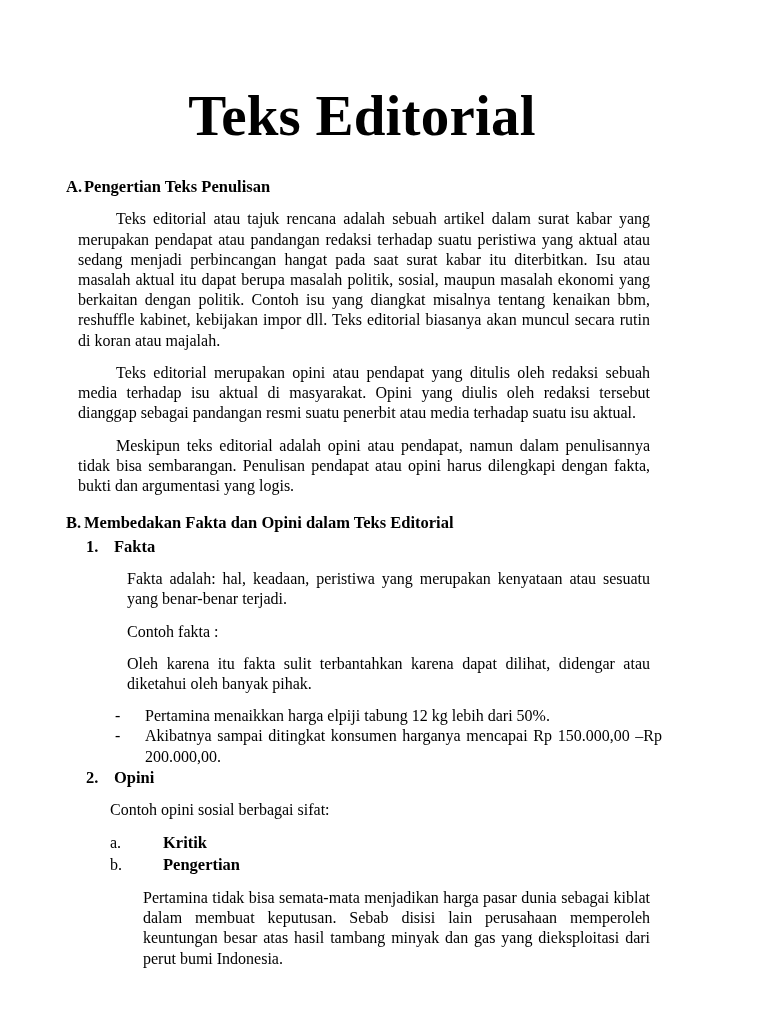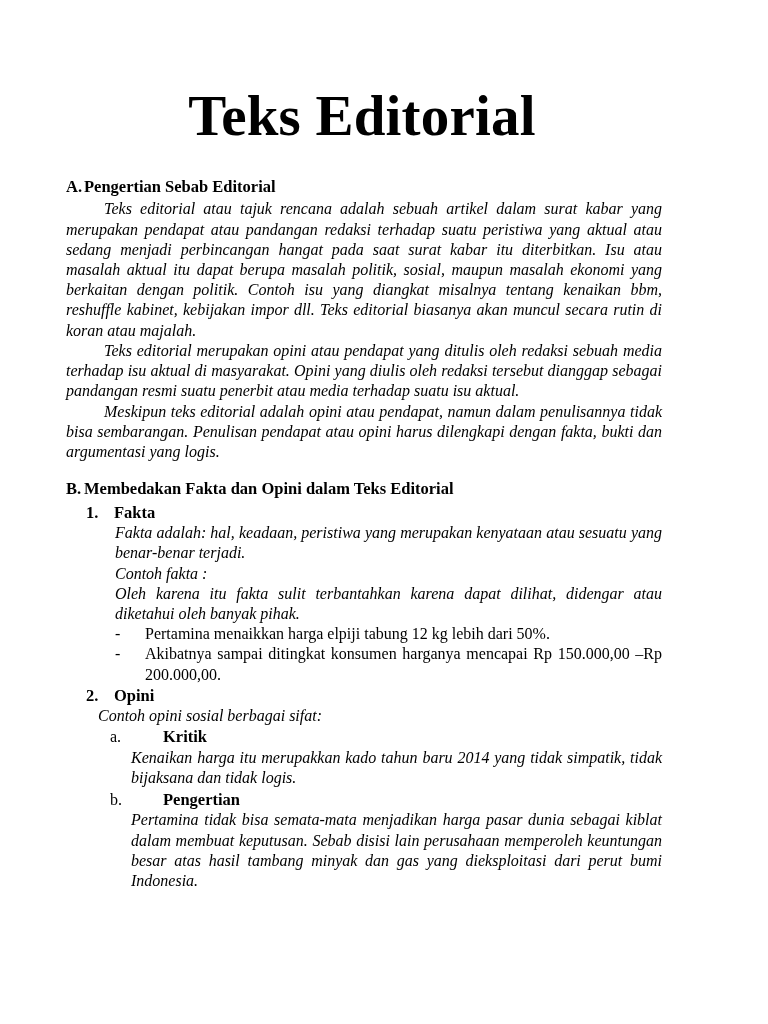--- a/index.html
+++ b/index.html
@@ -51,23 +51,22 @@
   }
   .h-section .htext { flex: 1 1 auto; }
 
   .section-b-wrap { margin-top: 17px; }
 
   p.body {
     font-size: 16px;
     line-height: 20.2px;
     text-align: justify;
     text-justify: inter-word;
-    margin: 0;
+    margin: 12px;
     hyphens: none;
-    font-style: italic;
   }
   p.body.indent-first { text-indent: 38px; }
 
   
   .lvl1 { margin-left: 20px; }
   .num-head {
     font-size: 16.5px;
     font-weight: bold;
     line-height: 1.3;
     display: flex;
@@ -124,21 +123,21 @@
 <body>
 
 <div class="page">
 
   <h1 class="doc-title">Teks Editorial</h1>
 
   <div class="content">
 
     <div class="h-section">
       <span class="marker">A.</span>
-      <span class="htext">Pengertian Sebab Editorial</span>
+      <span class="htext">Pengertian Teks Penulisan</span>
     </div>
 
     <p class="body indent-first">Teks editorial atau tajuk rencana adalah sebuah artikel dalam surat kabar yang merupakan pendapat atau pandangan redaksi terhadap suatu peristiwa yang aktual atau sedang menjadi perbincangan hangat pada saat surat kabar itu diterbitkan. Isu atau masalah aktual itu dapat berupa masalah politik, sosial, maupun masalah ekonomi yang berkaitan dengan politik. Contoh isu yang diangkat misalnya tentang kenaikan bbm, reshuffle kabinet, kebijakan impor dll. Teks editorial biasanya akan muncul secara rutin di koran atau majalah.</p>
     <p class="body indent-first">Teks editorial merupakan opini atau pendapat yang ditulis oleh redaksi sebuah media terhadap isu aktual di masyarakat. Opini yang diulis oleh redaksi tersebut dianggap sebagai pandangan resmi suatu penerbit atau media terhadap suatu isu aktual.</p>
     <p class="body indent-first">Meskipun teks editorial adalah opini atau pendapat, namun dalam penulisannya tidak bisa sembarangan. Penulisan pendapat atau opini harus dilengkapi dengan fakta, bukti dan argumentasi yang logis.</p>
 
     <div class="section-b-wrap">
       <div class="h-section">
         <span class="marker">B.</span>
         <span class="htext">Membedakan Fakta dan Opini dalam Teks Editorial</span>
@@ -172,23 +171,20 @@
         </div>
         <div class="opini-body">
           <p class="body">Contoh opini sosial berbagai sifat:</p>
 
           <div class="abc-wrap">
 
             <div class="letter-head">
               <span class="marker">a.</span>
               <span class="ltext">Kritik</span>
             </div>
-            <div class="letter-body">
-              <p class="body">Kenaikan harga itu merupakkan kado tahun baru 2014 yang tidak simpatik, tidak bijaksana dan tidak logis.</p>
-            </div>
 
             <div class="letter-head">
               <span class="marker">b.</span>
               <span class="ltext">Pengertian</span>
             </div>
             <div class="letter-body">
               <p class="body">Pertamina tidak bisa semata-mata menjadikan harga pasar dunia sebagai kiblat dalam membuat keputusan. Sebab disisi lain perusahaan memperoleh keuntungan besar atas hasil tambang minyak dan gas yang dieksploitasi dari perut bumi Indonesia.</p>
             </div>
           </div>
         </div>

